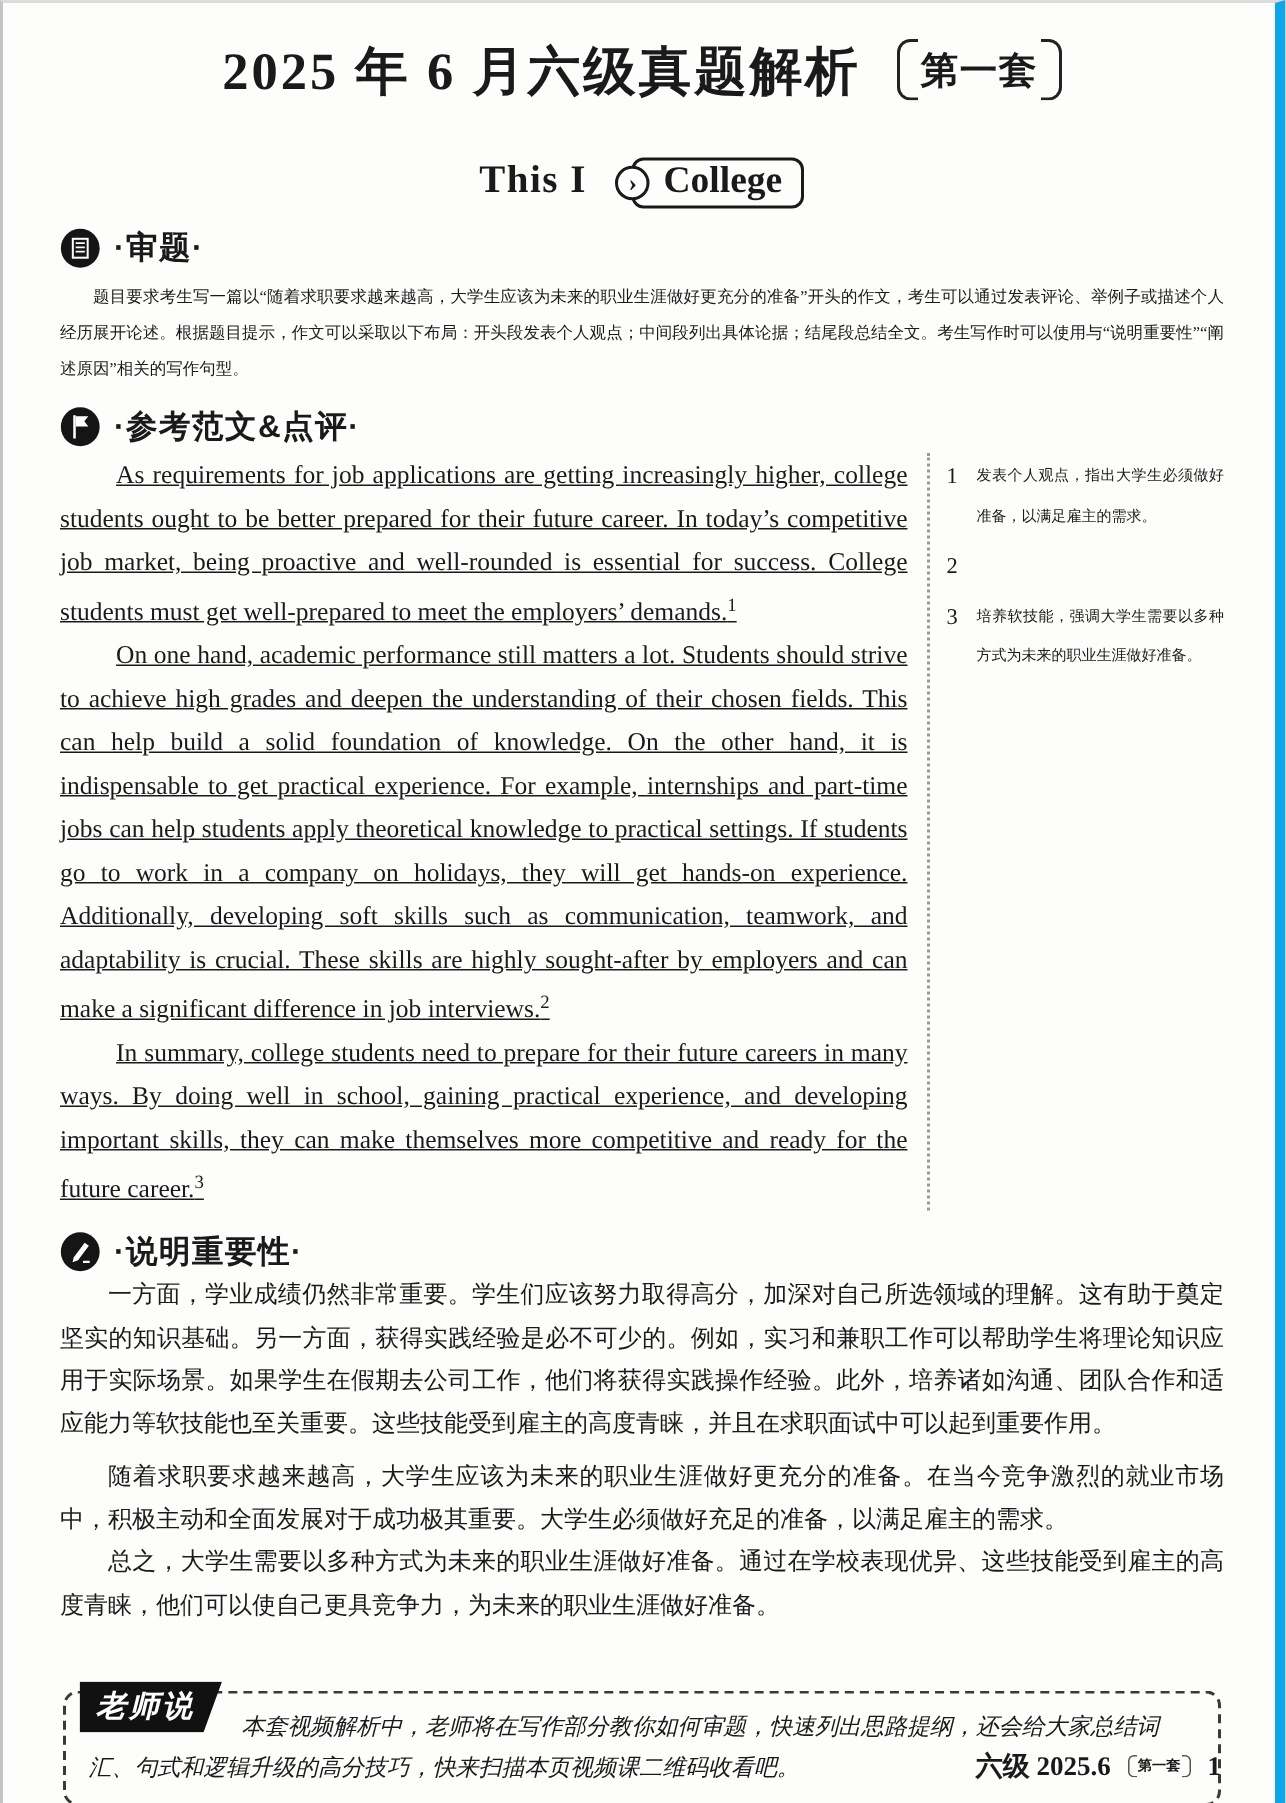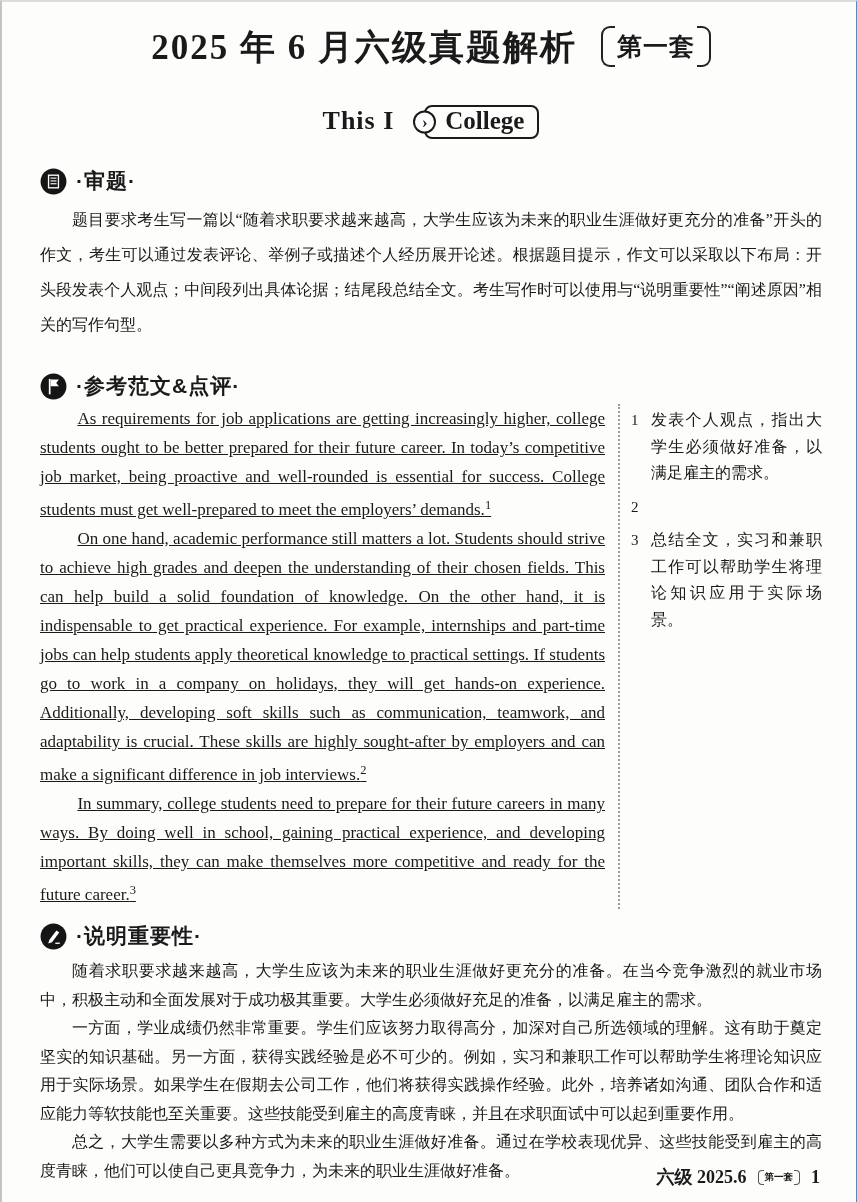--- a/index.html
+++ b/index.html
@@ -1,20 +1,20 @@
 <!DOCTYPE html>
 <html><head>
 <meta charset="utf-8">
 <style>
   * { margin:0; padding:0; box-sizing:border-box; }
   html,body { background:#e9e9e9; }
   .page {
     width:857px; height:1202px; margin:0 auto; position:relative;
     background:#fdfdfc; color:#1a1a1a; overflow:hidden;
-    border-left:2px solid #c4c4c4; border-top:2px solid #dcdcdc; border-right:1px solid #0ea5e9;
+    border-left:2px solid #c4c4c4; border-top:2px solid #dcdcdc; border-right:7px solid #0ea5e9;
     font-family:"Liberation Serif","DejaVu Serif",serif;
   }
   .content { padding:14px 34px 0 38px; }
 
   
   .title-row { text-align:center; margin-top:8px; white-space:nowrap; }
   .page-title { display:inline-block; font-size:35px; font-weight:bold; letter-spacing:2px; }
   .bracket-badge { display:inline-block; position:relative; margin-left:20px; padding:4px 16px;
     font-size:25px; font-weight:bold; vertical-align:4px; letter-spacing:1px; }
   .bracket-badge::before, .bracket-badge::after { content:""; position:absolute; top:0; bottom:0; width:12px; }
@@ -26,36 +26,36 @@
   .part-label { font-size:26px; font-weight:bold; letter-spacing:1px; }
   .writing-box { display:inline-block; position:relative; margin-left:26px;
     border:2.5px solid #1a1a1a; border-radius:8px; padding:0 13px 2px 19px;
     font-size:25px; font-weight:bold; }
   .part-circle { position:absolute; left:-13px; top:50%; transform:translateY(-50%);
     width:23px; height:23px; background:#fff; border:2px solid #1a1a1a; border-radius:50%;
     font-size:17px; font-weight:bold; line-height:19px; text-align:center; color:#1a1a1a; }
 
   
   .sec-head { display:flex; align-items:center; gap:9px; }
-  .sec-head.first { margin-top:28px; }
+  .sec-head.first { margin-top:12px; }
   .sec-icon { width:27px; height:27px; flex:0 0 27px; }
   .sec-title { font-family:"Liberation Sans","DejaVu Sans",sans-serif; font-size:21px; font-weight:bold; letter-spacing:1px; }
 
   
-  .cjk-para { font-size:16px; line-height:35px; text-align:justify; text-indent:2em; margin-top:7px; }
+  .cjk-para { font-size:11px; line-height:24px; text-align:justify; text-indent:2em; margin-top:7px; }
 
   
   .essay-wrap { display:flex; margin-top:4px; }
   .essay-col { width:565px; flex:0 0 565px;text-decoration:underline; }
   .essay-col p { font-size:17px; line-height:29px; text-align:justify; text-indent:2.2em; }
   .essay-col sup { font-size:12.5px; vertical-align:6px; }
   .notes-col { flex:1; margin-left:13px; border-left:2px dotted #999; padding:3px 0 0 11px; }
   .note { display:flex; gap:7px; margin-bottom:7px; }
   .note-num { flex:0 0 13px; font-size:15px; line-height:26.5px; }
-  .note-text { font-size:16px; line-height:26.5px; text-align:justify; }
+  .note-text { font-size:10px; line-height:26.5px; text-align:justify; }
 
   
   .yiwen-head { margin-top:13px; margin-bottom:2px; }
   .yiwen p { font-size:16px; line-height:28.5px; }
 
   
   .teacher-box { margin:42px 2px 0 2px; border:2px dashed #3a3a3a; border-radius:10px;
     padding:9px 15px 10px 15px; min-height:66px; }
   .teacher-label { float:left; margin:-17px 13px 0 -6px; background:#111; color:#fff;
     padding:3px 18px 4px 11px; font-size:20px; font-weight:bold; font-style:italic;
@@ -95,21 +95,21 @@
         <circle cx="12" cy="12" r="11.5" fill="#151515"></circle>
         <rect x="7.6" y="6.4" width="8.8" height="11.2" fill="none" stroke="#fff" stroke-width="1.2"></rect>
         <line x1="9.3" y1="9" x2="14.7" y2="9" stroke="#fff" stroke-width="1"></line>
         <line x1="9.3" y1="11.5" x2="14.7" y2="11.5" stroke="#fff" stroke-width="1"></line>
         <line x1="9.3" y1="14" x2="14.7" y2="14" stroke="#fff" stroke-width="1"></line>
       </svg>
       <span class="sec-title">·审题·</span>
     </div>
     <p class="cjk-para">题目要求考生写一篇以“随着求职要求越来越高，大学生应该为未来的职业生涯做好更充分的准备”开头的作文，考生可以通过发表评论、举例子或描述个人经历展开论述。根据题目提示，作文可以采取以下布局：开头段发表个人观点；中间段列出具体论据；结尾段总结全文。考生写作时可以使用与“说明重要性”“阐述原因”相关的写作句型。</p>
 
-    <div class="sec-head" style="margin-top:30px;">
+    <div class="sec-head" style="margin-top:12px;">
       <svg class="sec-icon" viewBox="0 0 24 24">
         <circle cx="12" cy="12" r="11.5" fill="#151515"></circle>
         <line x1="8.6" y1="5.2" x2="8.6" y2="19" stroke="#fff" stroke-width="1.5"></line>
         <path d="M9.4 5.8 h7.4 l-2.4 3 2.4 3 h-7.4 z" fill="#fff"></path>
       </svg>
       <span class="sec-title">·参考范文&amp;点评·</span>
     </div>
 
     <div class="essay-wrap">
       <div class="essay-col">
@@ -120,36 +120,36 @@
       <div class="notes-col">
         <div class="note">
           <span class="note-num">1</span>
           <span class="note-text">发表个人观点，指出大学生必须做好准备，以满足雇主的需求。</span>
         </div>
         <div class="note">
           <span class="note-num">2</span>
         </div>
         <div class="note">
           <span class="note-num">3</span>
-          <span class="note-text">总结全文，实习和兼职工作可以帮助学生将理论知识应用于实际场景。</span>
+          <span class="note-text">培养软技能，强调大学生需要以多种方式为未来的职业生涯做好准备。</span>
         </div>
       </div>
     </div>
 
     <div class="sec-head yiwen-head">
       <svg class="sec-icon" viewBox="0 0 24 24">
         <circle cx="12" cy="12" r="11.5" fill="#151515"></circle>
         <path d="M8.2 15.2 L14.6 6.6 L17.1 8.5 L10.7 17.1 L7.4 18.2 z" fill="#fff"></path>
         <line x1="13.6" y1="18" x2="17.6" y2="18" stroke="#fff" stroke-width="1.2"></line>
       </svg>
       <span class="sec-title">·说明重要性·</span>
     </div>
     <div class="yiwen">
+      <p class="cjk-para" style="margin-top:0;">一方面，学业成绩仍然非常重要。学生们应该努力取得高分，加深对自己所选领域的理解。这有助于奠定坚实的知识基础。另一方面，获得实践经验是必不可少的。例如，实习和兼职工作可以帮助学生将理论知识应用于实际场景。如果学生在假期去公司工作，他们将获得实践操作经验。此外，培养诸如沟通、团队合作和适应能力等软技能也至关重要。这些技能受到雇主的高度青睐，并且在求职面试中可以起到重要作用。</p>
       <p class="cjk-para">随着求职要求越来越高，大学生应该为未来的职业生涯做好更充分的准备。在当今竞争激烈的就业市场中，积极主动和全面发展对于成功极其重要。大学生必须做好充足的准备，以满足雇主的需求。</p>
-      <p class="cjk-para" style="margin-top:0;">一方面，学业成绩仍然非常重要。学生们应该努力取得高分，加深对自己所选领域的理解。这有助于奠定坚实的知识基础。另一方面，获得实践经验是必不可少的。例如，实习和兼职工作可以帮助学生将理论知识应用于实际场景。如果学生在假期去公司工作，他们将获得实践操作经验。此外，培养诸如沟通、团队合作和适应能力等软技能也至关重要。这些技能受到雇主的高度青睐，并且在求职面试中可以起到重要作用。</p>
       <p class="cjk-para" style="margin-top:0;">总之，大学生需要以多种方式为未来的职业生涯做好准备。通过在学校表现优异、这些技能受到雇主的高度青睐，他们可以使自己更具竞争力，为未来的职业生涯做好准备。</p>
     </div>
 
     <div class="teacher-box">
       <span class="teacher-label">老师说</span>
       <span class="teacher-text">本套视频解析中，老师将在写作部分教你如何审题，快速列出思路提纲，还会给大家总结词汇、句式和逻辑升级的高分技巧，快来扫描本页视频课二维码收看吧。</span>
     </div>
   </div>
 
   <div class="footer">

